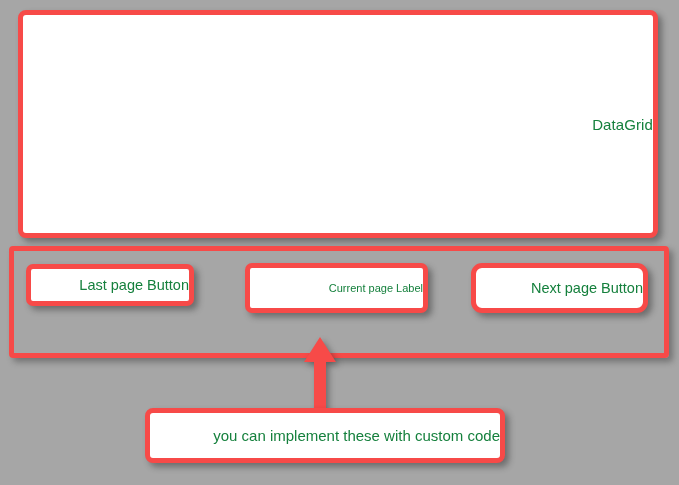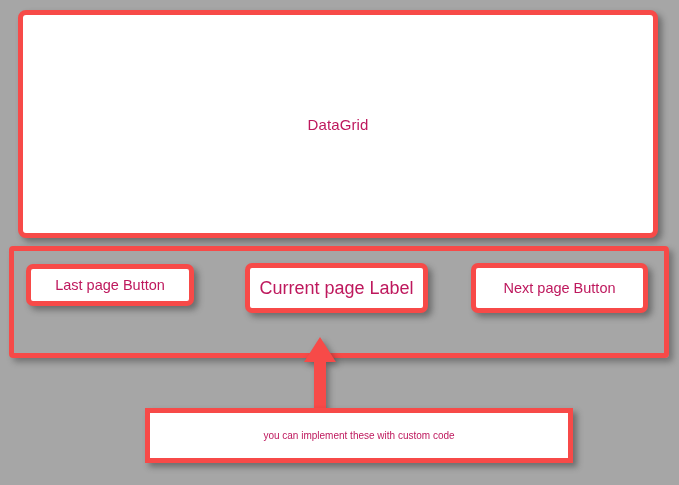--- a/index.html
+++ b/index.html
@@ -25,22 +25,22 @@
   
   .anno-box {
     position: absolute;
     box-sizing: border-box;
     background: #ffffff;
     border: 5px solid #f74a48;
     border-radius: 7px;
     box-shadow: 4px 4px 6px rgba(40, 40, 40, 0.45);
     display: flex;
     align-items: center;
-    justify-content: center;
-    color: #be185d;
+    justify-content: flex-end;
+    color: #15803d;
   }
 
   
   .anno-outline {
     position: absolute;
     box-sizing: border-box;
     background: transparent;
     border: 5px solid #f74a48;
     border-radius: 4px;
     box-shadow: 4px 4px 6px rgba(40, 40, 40, 0.40);
@@ -75,38 +75,39 @@
     top: 264px;
     width: 168px;
     height: 42px;
     font-size: 14.5px;
   }
   #current-page-label {
     left: 245px;
     top: 263px;
     width: 183px;
     height: 50px;
-    font-size: 18px;
+    font-size: 11px;
   }
   #next-page-button {
     left: 471px;
     top: 263px;
     width: 177px;
     height: 50px;
     font-size: 14.5px;
+    border-radius: 11px;
   }
 
   
   #callout-box {
     left: 145px;
     top: 408px;
-    width: 428px;
+    width: 360px;
     height: 55px;
-    border-radius: 0;
-    font-size: 10px;
+    border-radius: 8px;
+    font-size: 15px;
   }
 
   
   #callout-arrow {
     position: absolute;
     left: 300px;
     top: 336px;
     width: 40px;
     height: 76px;
     filter: drop-shadow(3px 3px 3px rgba(40, 40, 40, 0.45));

